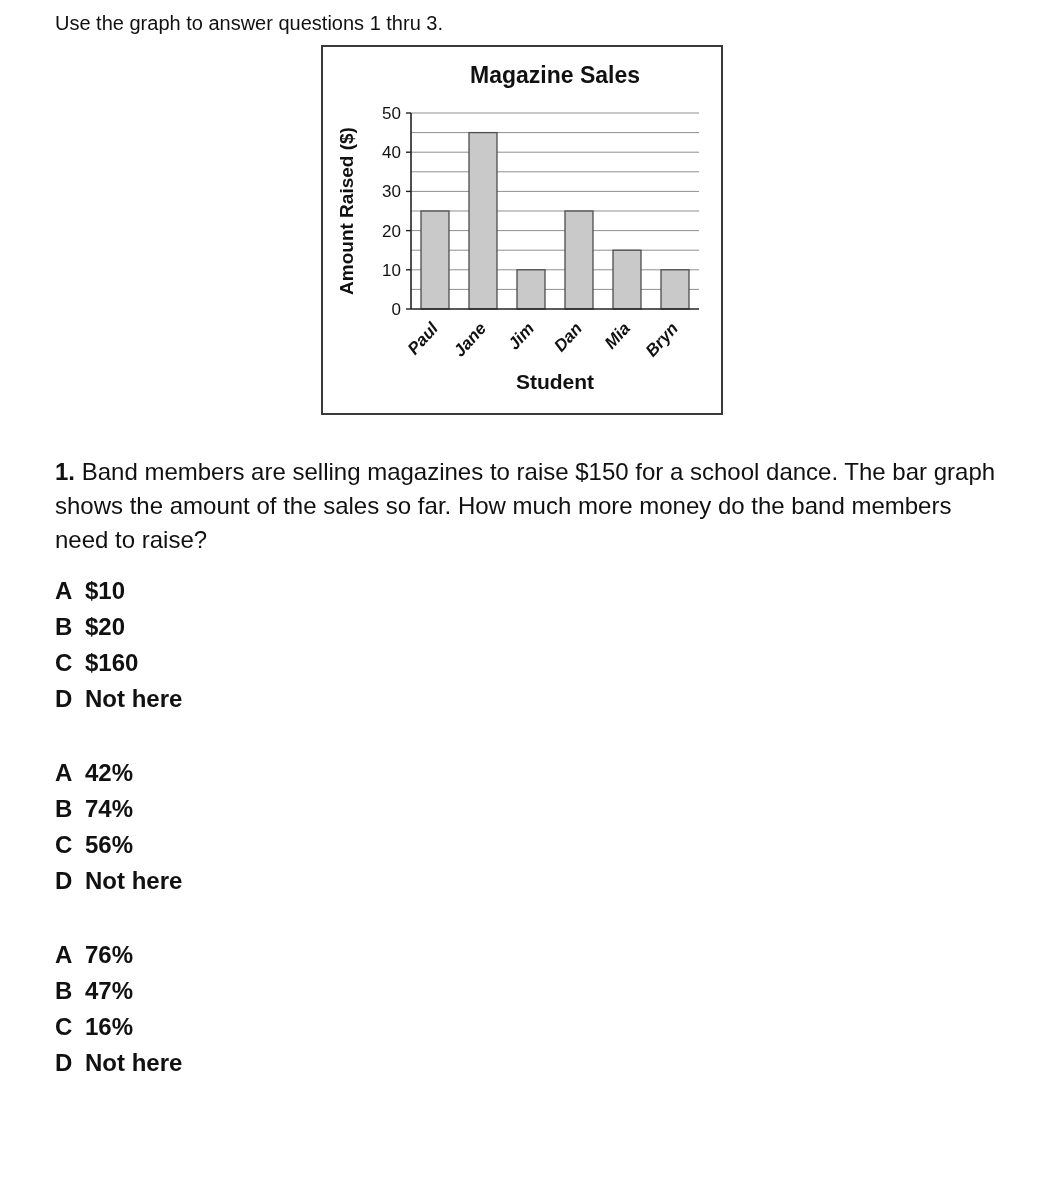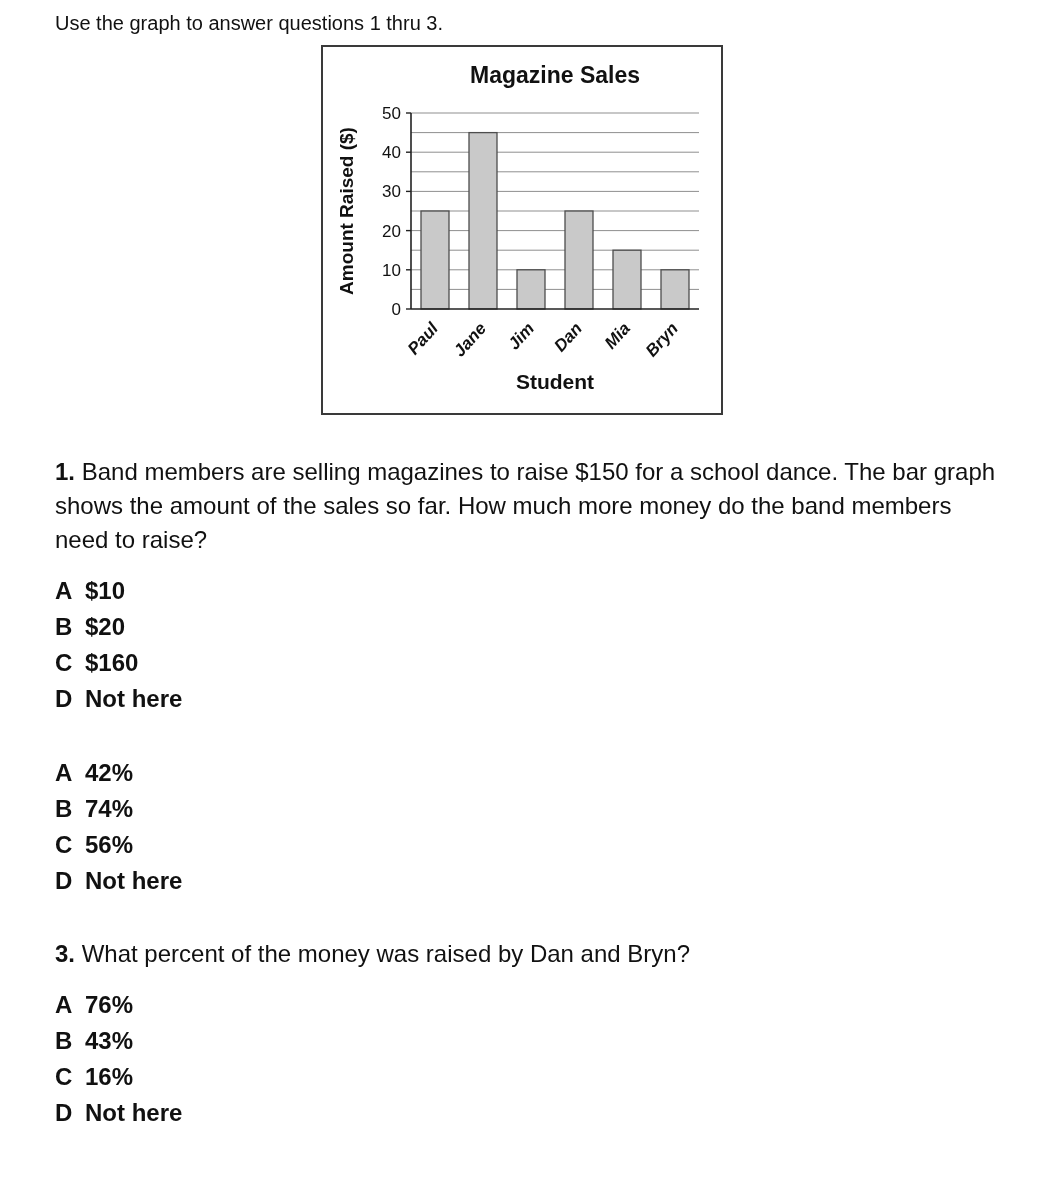--- a/index.html
+++ b/index.html
@@ -160,32 +160,28 @@
         <span class="option-text">56%</span>
       </div>
       <div class="option-row">
         <span class="option-letter">D</span>
         <span class="option-text">Not here</span>
       </div>
     </div>
   </div>
 
   <div class="question-block">
-    <div class="q-para">
-      <span class="q-number">3.</span>
-      <span class="q-text">What percent of the money was raised by Dan and Bryn?</span>
-    </div>
     <div class="options">
       <div class="option-row">
         <span class="option-letter">A</span>
         <span class="option-text">76%</span>
       </div>
       <div class="option-row">
         <span class="option-letter">B</span>
-        <span class="option-text">43%</span>
+        <span class="option-text">47%</span>
       </div>
       <div class="option-row">
         <span class="option-letter">C</span>
         <span class="option-text">16%</span>
       </div>
       <div class="option-row">
         <span class="option-letter">D</span>
         <span class="option-text">Not here</span>
       </div>
     </div>

